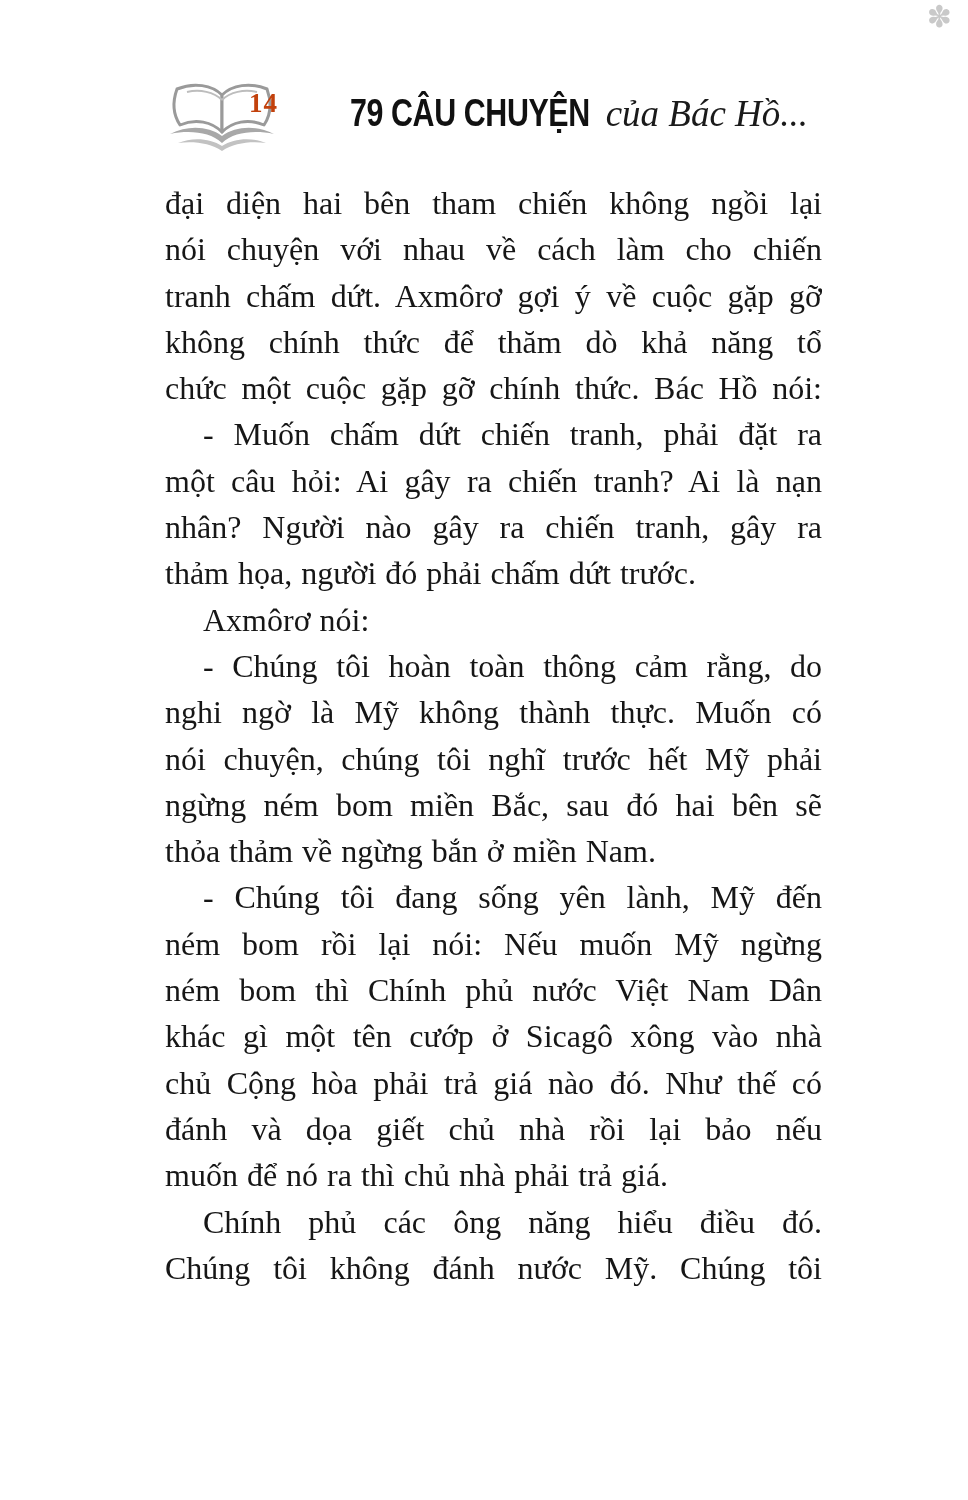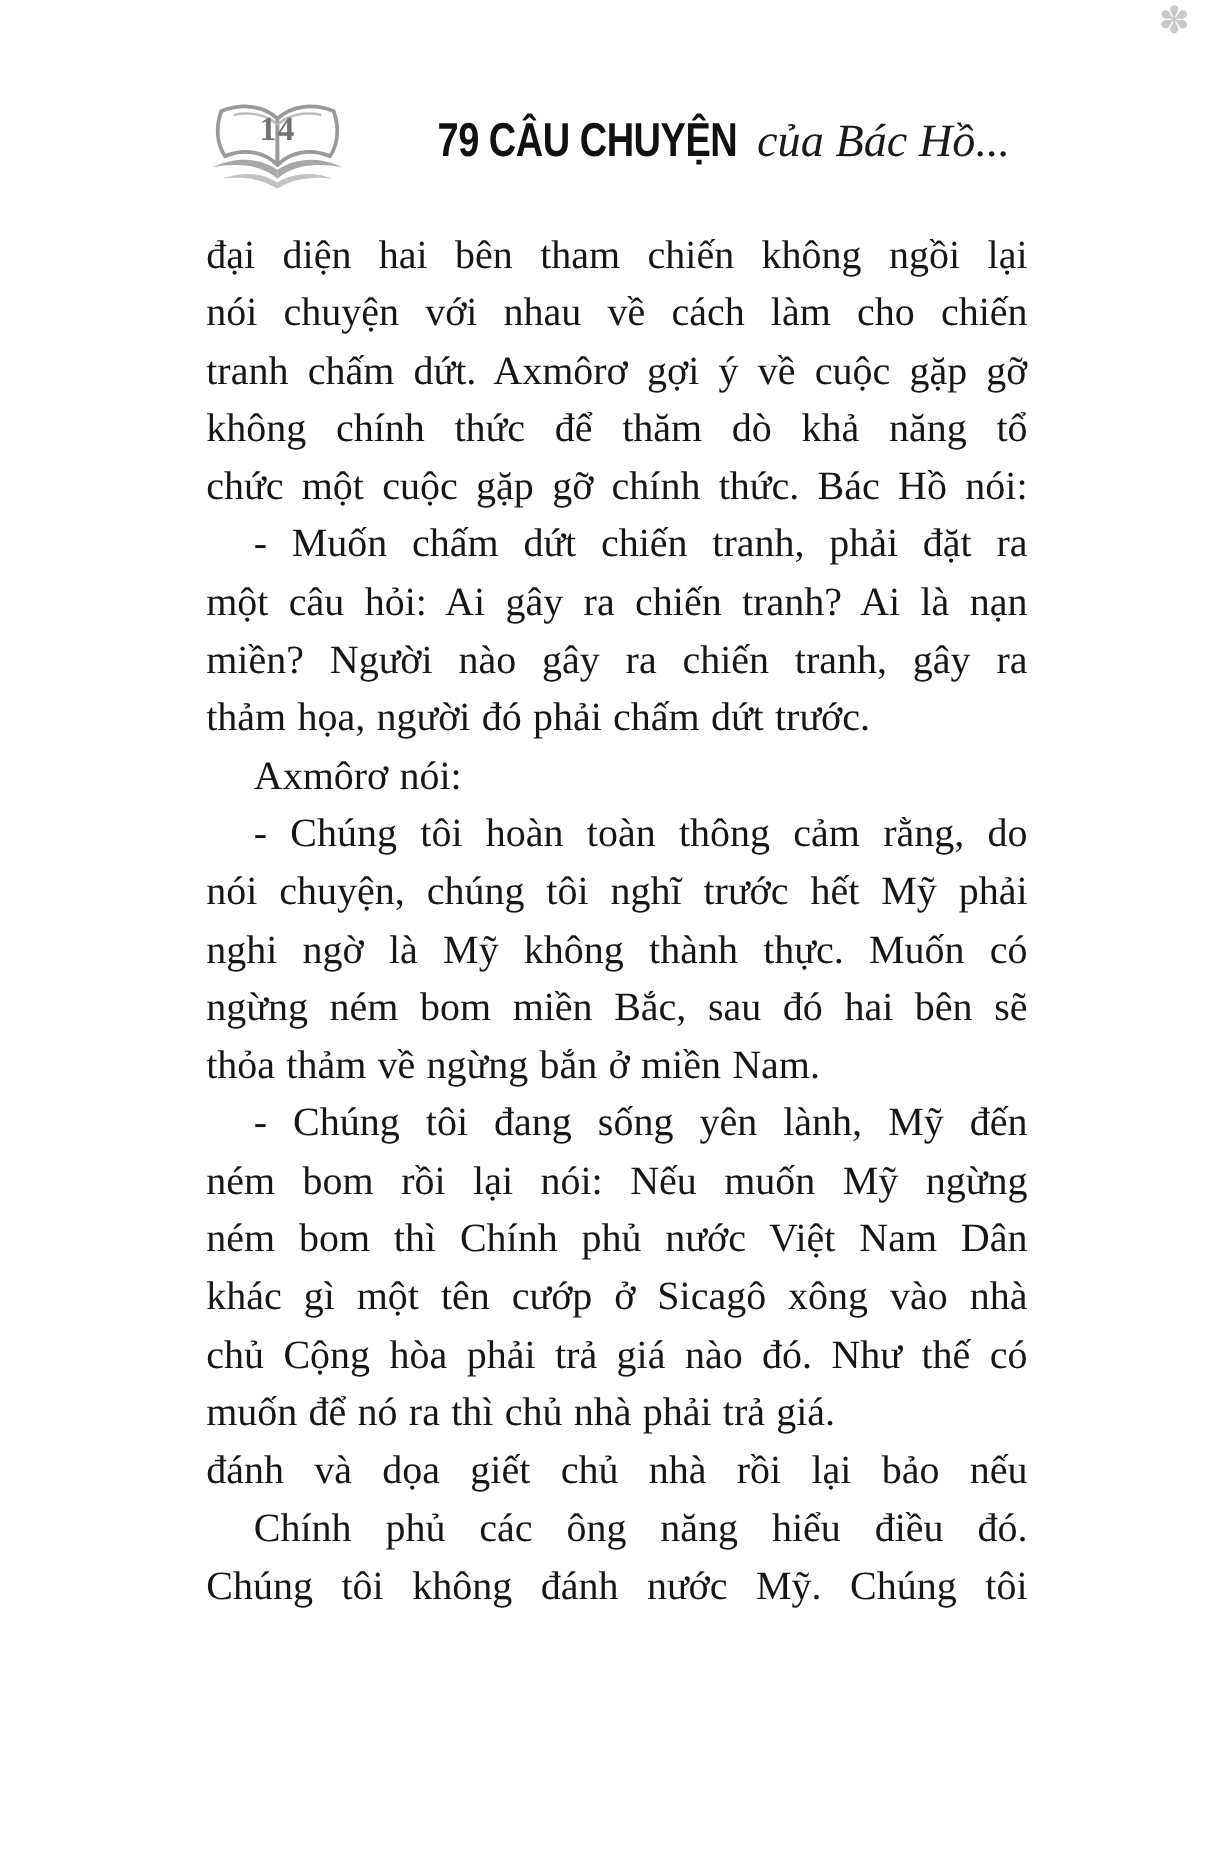--- a/index.html
+++ b/index.html
@@ -39,24 +39,24 @@
     top: 2px;
     width: 112px;
     height: 70px;
   }
   .book-badge svg { position: absolute; left: 0; top: 0; }
   .pagenum {
     position: absolute;
     left: 0;
     width: 100%;
     top: 6px;
-    text-align: center;
+    text-align: right;
     font-size: 27px;
     font-weight: bold;
-    color: #737373;
+    color: #c2410c;
     letter-spacing: 1px;
   }
   .title {
     position: absolute;
     left: 190px;
     top: 12px;
     white-space: nowrap;
     display: flex;
     align-items: flex-start;
   }
@@ -133,41 +133,41 @@
       <div class="para">
         <div class="line">đại diện hai bên tham chiến không ngồi lại</div>
         <div class="line">nói chuyện với nhau về cách làm cho chiến</div>
         <div class="line">tranh chấm dứt. Axmôrơ gợi ý về cuộc gặp gỡ</div>
         <div class="line">không chính thức để thăm dò khả năng tổ</div>
         <div class="line">chức một cuộc gặp gỡ chính thức. Bác Hồ nói:</div>
       </div>
       <div class="para">
         <div class="line indent">- Muốn chấm dứt chiến tranh, phải đặt ra</div>
         <div class="line">một câu hỏi: Ai gây ra chiến tranh? Ai là nạn</div>
-        <div class="line">miền? Người nào gây ra chiến tranh, gây ra</div>
+        <div class="line">nhân? Người nào gây ra chiến tranh, gây ra</div>
         <div class="line left">thảm họa, người đó phải chấm dứt trước.</div>
       </div>
       <div class="para">
         <div class="line indent left">Axmôrơ nói:</div>
       </div>
       <div class="para">
         <div class="line indent">- Chúng tôi hoàn toàn thông cảm rằng, do</div>
+        <div class="line">nghi ngờ là Mỹ không thành thực. Muốn có</div>
         <div class="line">nói chuyện, chúng tôi nghĩ trước hết Mỹ phải</div>
-        <div class="line">nghi ngờ là Mỹ không thành thực. Muốn có</div>
         <div class="line">ngừng ném bom miền Bắc, sau đó hai bên sẽ</div>
         <div class="line left">thỏa thảm về ngừng bắn ở miền Nam.</div>
       </div>
       <div class="para">
         <div class="line indent">- Chúng tôi đang sống yên lành, Mỹ đến</div>
         <div class="line">ném bom rồi lại nói: Nếu muốn Mỹ ngừng</div>
         <div class="line">ném bom thì Chính phủ nước Việt Nam Dân</div>
         <div class="line">khác gì một tên cướp ở Sicagô xông vào nhà</div>
         <div class="line">chủ Cộng hòa phải trả giá nào đó. Như thế có</div>
+        <div class="line">đánh và dọa giết chủ nhà rồi lại bảo nếu</div>
         <div class="line left">muốn để nó ra thì chủ nhà phải trả giá.</div>
-        <div class="line">đánh và dọa giết chủ nhà rồi lại bảo nếu</div>
       </div>
       <div class="para">
         <div class="line indent">Chính phủ các ông năng hiểu điều đó.</div>
         <div class="line">Chúng tôi không đánh nước Mỹ. Chúng tôi</div>
       </div>
     </main>
 
 </div>
 
 </body></html>

